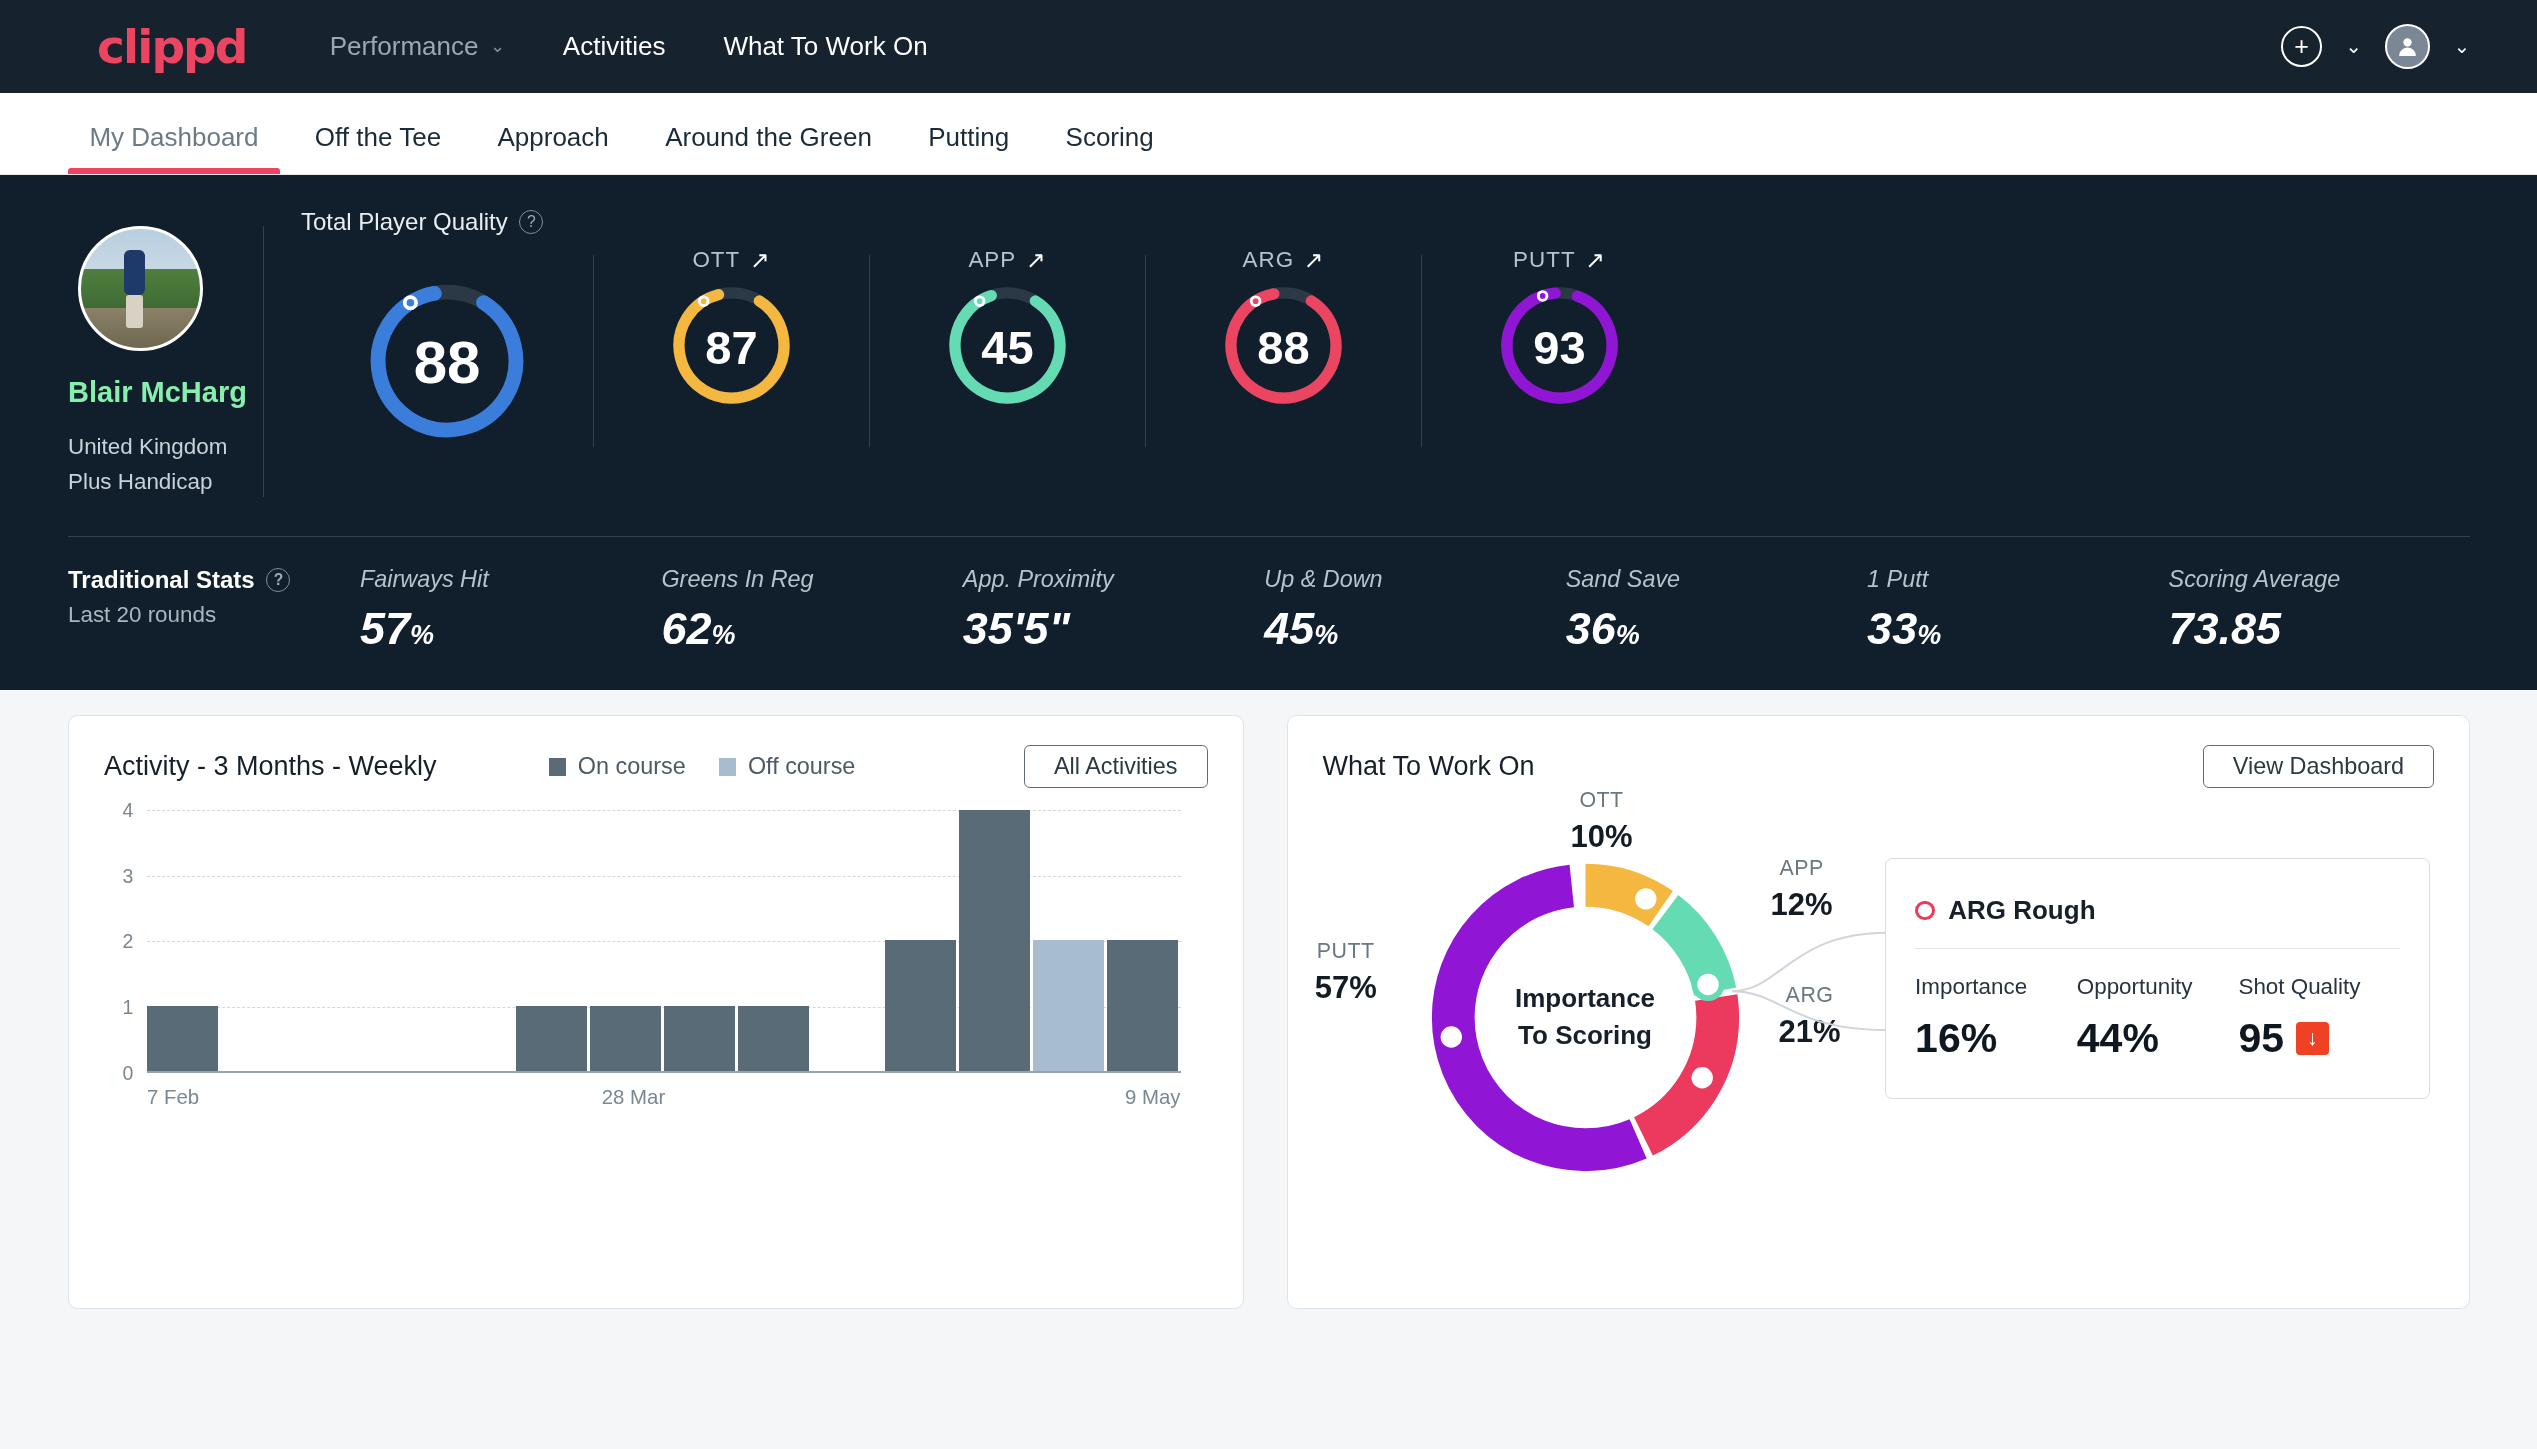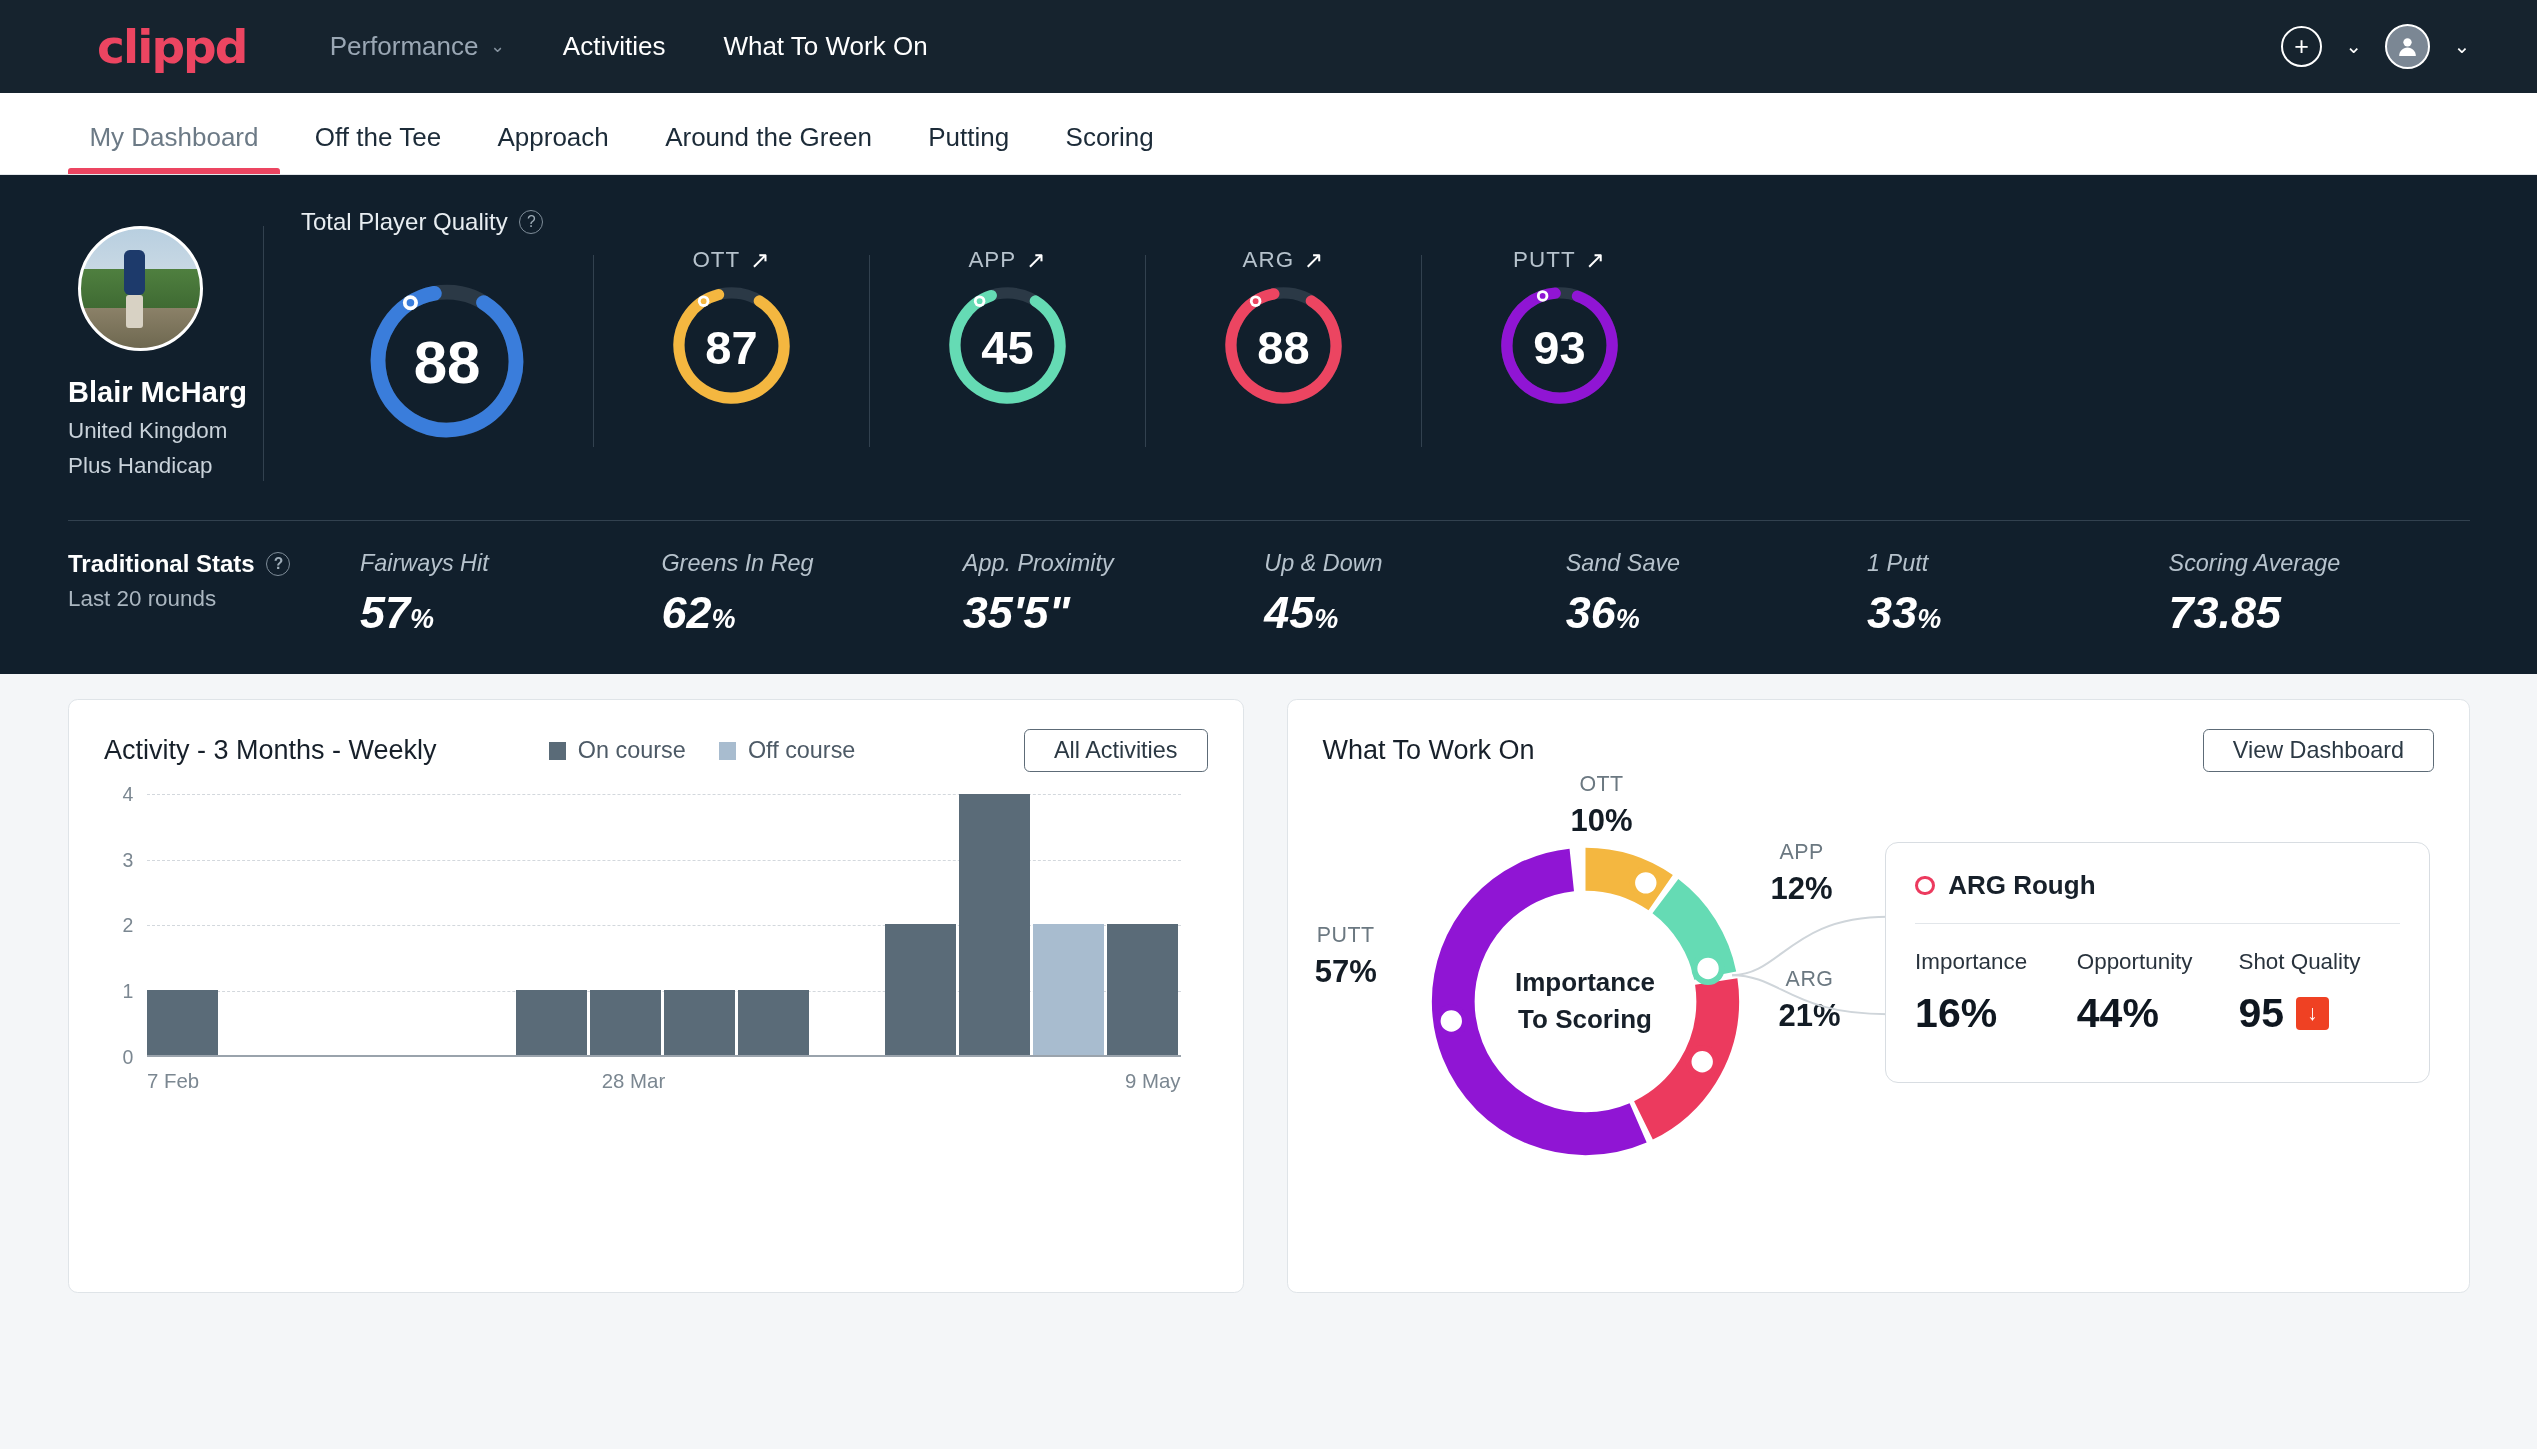--- a/index.html
+++ b/index.html
@@ -74,21 +74,21 @@
     position: relative; overflow: hidden;
   }
   .avatar-img::before {
     content:""; position:absolute; left:36%; top:18%;
     width: 21.4px; height: 45px; background: #1d3a6b; border-radius: 5.8px;
   }
   .avatar-img::after {
     content:""; position:absolute; left:38%; top:56%;
     width: 17.5px; height: 33px; background: #d8d2c4; border-radius: 2.9px;
   }
-  .pname { color:#ffffff; font-size: 29px; font-weight: bold; margin-bottom: 9px; }
+  .pname { color:#86efac; font-size: 29px; font-weight: bold; margin-bottom: 25px; }
   .pmeta { color:#c9d2da; font-size: 22.4px; margin-bottom: 9.7px; }
 
   .vdiv { width: 1px; background: #32414f; align-self: stretch; margin: 17.5px 0 7.8px 0; }
 
   .quality { flex: 1; padding-left: 37px; }
   .q-title { color:#e8edf1; font-size: 24px; display:flex; align-items:center; gap:11.7px; margin-bottom: 5.8px; }
   .qmark {
     width: 24px; height: 24px; border-radius: 50%; border: 1.9px solid #7f8d99;
     color:#9fadb8; font-size: 15.6px; display:flex; align-items:center; justify-content:center;
   }
@@ -159,21 +159,21 @@
   .donut-center {
     position:absolute; left:0; right:0; top:50%; transform: translateY(-50%);
     text-align:center; font-size: 26px; font-weight:bold; color:#17202a; line-height: 1.45;
   }
   .dlabel { position:absolute; text-align:center; }
   .dlabel .k { font-size: 21.4px; color:#6b7881; letter-spacing:0.5px; }
   .dlabel .v { font-size: 31px; color:#131c25; font-weight:bold; margin-top: 6px; }
 
   .detail-card {
     position:absolute; right: 3.9px; top: 60px; width: 545px; height: 241px;
-    border:1px solid #d8dde2; border-radius: 13px; background:#fff; padding: 27px 29px;
+    border:1px solid #d8dde2; border-radius: 7px; background:#fff; padding: 36px 29px;
   }
   .detail-title { display:flex; align-items:center; gap:13.6px; font-size:26px; font-weight:bold; color:#17202a; }
   .ring-dot { width:19.5px; height:19.5px; border-radius:50%; border:3.9px solid #ec3a5e; }
   .detail-rule { height:1px; background:#e2e6ea; margin: 21.4px 0 25px 0; }
   .detail-cols { display:flex; }
   .dcol { flex:1; }
   .dcol .k { font-size: 22.4px; color:#29333d; margin-bottom: 15.6px; }
   .dcol .v { font-size: 41px; font-weight:bold; color:#0f1720; display:flex; align-items:center; gap:11.7px; }
   .down-badge {
     width: 33px; height: 33px; background:#ef4123; border-radius:3.9px;

